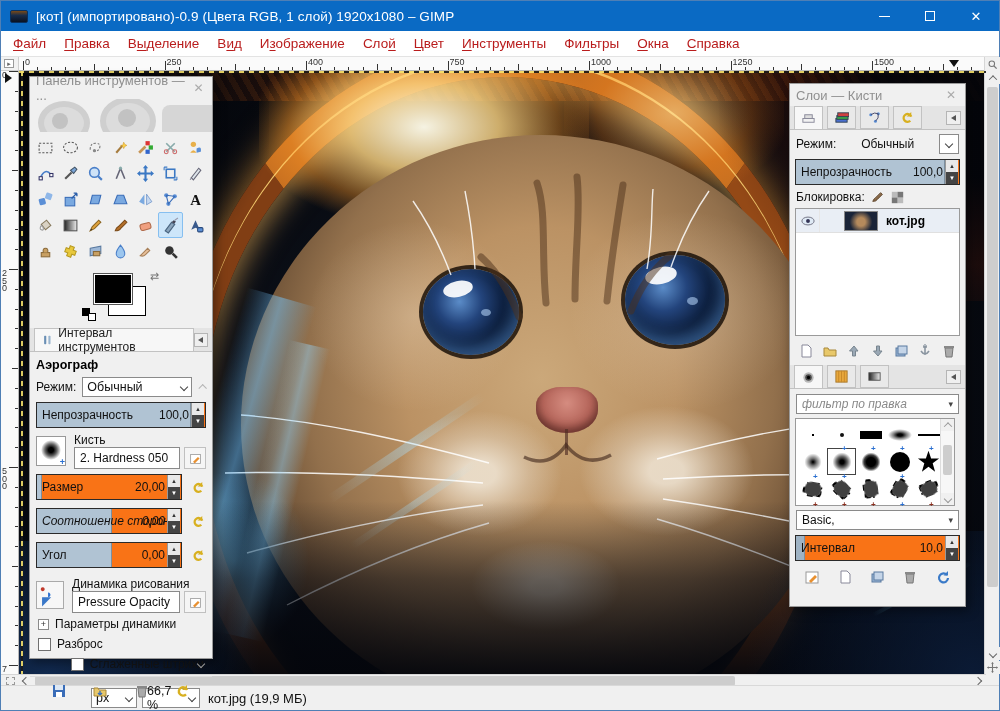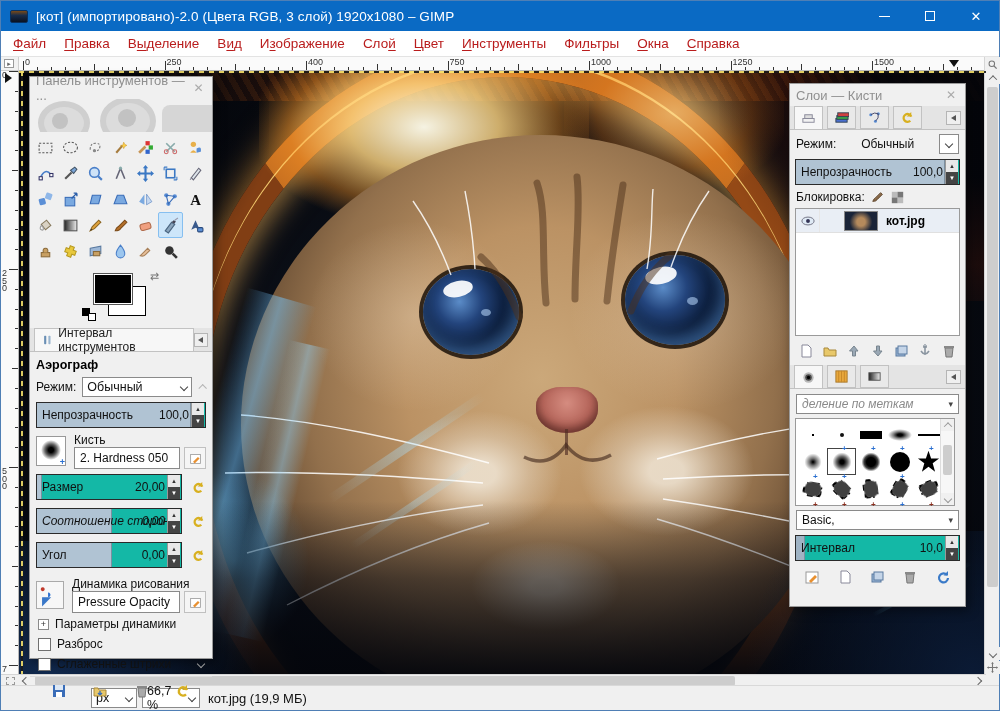--- a/index.html
+++ b/index.html
@@ -67,21 +67,21 @@
   .sw-def .b{position:absolute;left:0;top:0;width:8px;height:8px;background:#000;}
   .sw-def .w{position:absolute;right:0;bottom:0;width:8px;height:8px;background:#fff;border:1px solid #000;}
   .sw-swap { position:absolute; left:120px; top:4px; color:#777; font-size:11px;}
   
   .nb-head { display:flex; align-items:center; height:24px; border-bottom:1px solid #c2c2c2; background:#e4e4e4;}
   .nb-tab { background:#f7f7f7; border:1px solid #c2c2c2; border-bottom:none; height:23px; display:flex; align-items:center; gap:5px; padding:0 7px; font-size:12px; color:#222; margin-left:4px;}
   .dockmenu { margin-left:auto; margin-right:4px; width:15px; height:14px; border:1px solid #b5b5b5; background:#efefef; display:flex;align-items:center;justify-content:center;}
   .tri-l { width:0;height:0;border-top:3.5px solid transparent;border-bottom:3.5px solid transparent;border-right:5px solid #555;}
   .boldname { font-weight:bold; font-size:12.5px; padding:6px 6px 4px 6px; color:#000;}
   .row { display:flex; align-items:center; padding:1px 6px; font-size:12px; color:#111;}
-  .slider { position:relative; height:26px; border:1px solid #2a2a2a; background:#14b8a6; margin:4px 6px; font-size:12px; color:#111; overflow:hidden;}
+  .slider { position:relative; height:26px; border:1px solid #2a2a2a; background:#f97316; margin:4px 6px; font-size:12px; color:#111; overflow:hidden;}
   .slider .fill { position:absolute; left:0; top:0; bottom:0; background:#b0c3d3; border-right:1px solid #7b8fa0;}
   .slider .lab { position:absolute; left:5px; top:5px; }
   .slider .val { position:absolute; right:16px; top:5px; }
   .spin { position:absolute; right:1px; top:0; bottom:0; width:13px; border-left:1px solid #999; display:flex; flex-direction:column;}
   .spin div { flex:1; display:flex; align-items:center; justify-content:center; font-size:6px; color:#333; background:#e8e8e8;}
   .spin .sd{ background:#444; color:#fff;}
   .resetbtn { width:20px; height:20px; display:flex; align-items:center; justify-content:center;}
   .entry { background:#fff; border:1px solid #8a8a8a; height:22px; display:flex; align-items:center; padding:0 5px; font-size:12px;}
   .editbtn { width:22px; height:22px; border:1px solid #c0c0c0; background:#f5f5f5; display:flex;align-items:center;justify-content:center;}
   .checkrow { display:flex; align-items:center; gap:6px; padding:3px 8px; font-size:12px; color:#111;}
@@ -117,21 +117,21 @@
   .bplus { position:absolute; font-size:8px; font-weight:bold; line-height:8px;}
   .gridscroll { position:absolute; right:0; top:0; bottom:0; width:14px; border-left:1px solid #ddd; background:#f7f7f7;}
 </style>
 </head>
 <body>
 
 <div class="win">
 
   <div class="titlebar">
     <div class="appicon"></div>
-    <div class="wtitle">[кот] (импортировано)-2.0 (Цвета RGB, 3 слой) 1920x1080 – GIMP</div>
+    <div class="wtitle">[кот] (импортировано)-0.9 (Цвета RGB, 1 слой) 1920x1080 – GIMP</div>
     <div class="winbtns">
       <div class="winbtn">
           <span class="mm"></span>
         </div>
       <div class="winbtn">
           <span class="sq"></span>
         </div>
       <div class="winbtn">✕</div>
     </div>
   </div>
@@ -752,21 +752,21 @@
       </div>
     </div>
     <div class="expander">
       <span class="plusbox">+</span>
         <span>Параметры динамики</span>
     </div>
     <div class="checkrow">
       <span class="cbox"></span>
         <span>Разброс</span>
     </div>
-    <div class="checkrow" style="position:relative;">
+    <div class="checkrow" style="position:relative;justify-content:flex-end;">
       <span class="cbox"></span>
         <span>Сглаженные штрихи</span>
       <span class="chev down" style="position:absolute;right:8px;border-color:#9a9a9a;"></span>
     </div>
     <div class="btnrow" id="tooloptBtns" style="border-top:1px solid #dcdcdc;margin-top:2px;">
         <div class="sbtn2">
           <svg width="15" height="15" viewBox="0 0 16 16">
             <rect x="2" y="2" width="12" height="12" fill="#3a6db8"></rect>
             <rect x="4" y="2" width="8" height="5" fill="#dde8f5"></rect>
             <rect x="5" y="9" width="6" height="5" fill="#fff"></rect>
@@ -934,21 +934,21 @@
             </defs>
             <rect x="2" y="4" width="12" height="8" fill="url(#gtab)" stroke="#555"></rect>
           </svg>
         </div>
         <div class="dockmenu">
           <span class="tri-l"></span>
         </div>
       </div>
     <div class="row" style="margin-top:4px;">
       <div class="entry" style="flex:1;height:20px;">
-        <span style="font-style:italic;color:#8a8a8a;">деление по меткам</span>
+        <span style="font-style:italic;color:#8a8a8a;">фильтр по правка</span>
         <span style="margin-left:auto;color:#444;font-size:9px;">▾</span>
       </div>
     </div>
     <div class="brushgrid" id="brushGrid">
       <div class="bcell">
           <span class="bk-pixel"></span>
         </div>
         <div class="bcell">
           <span class="bk-dot"></span>
         </div>

